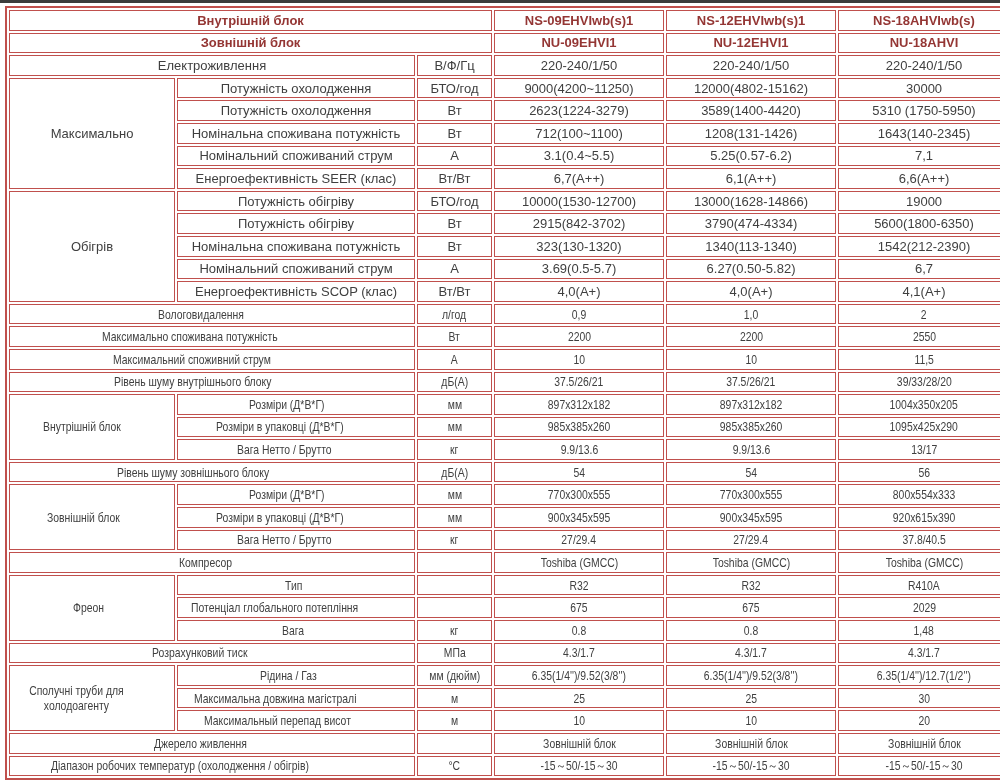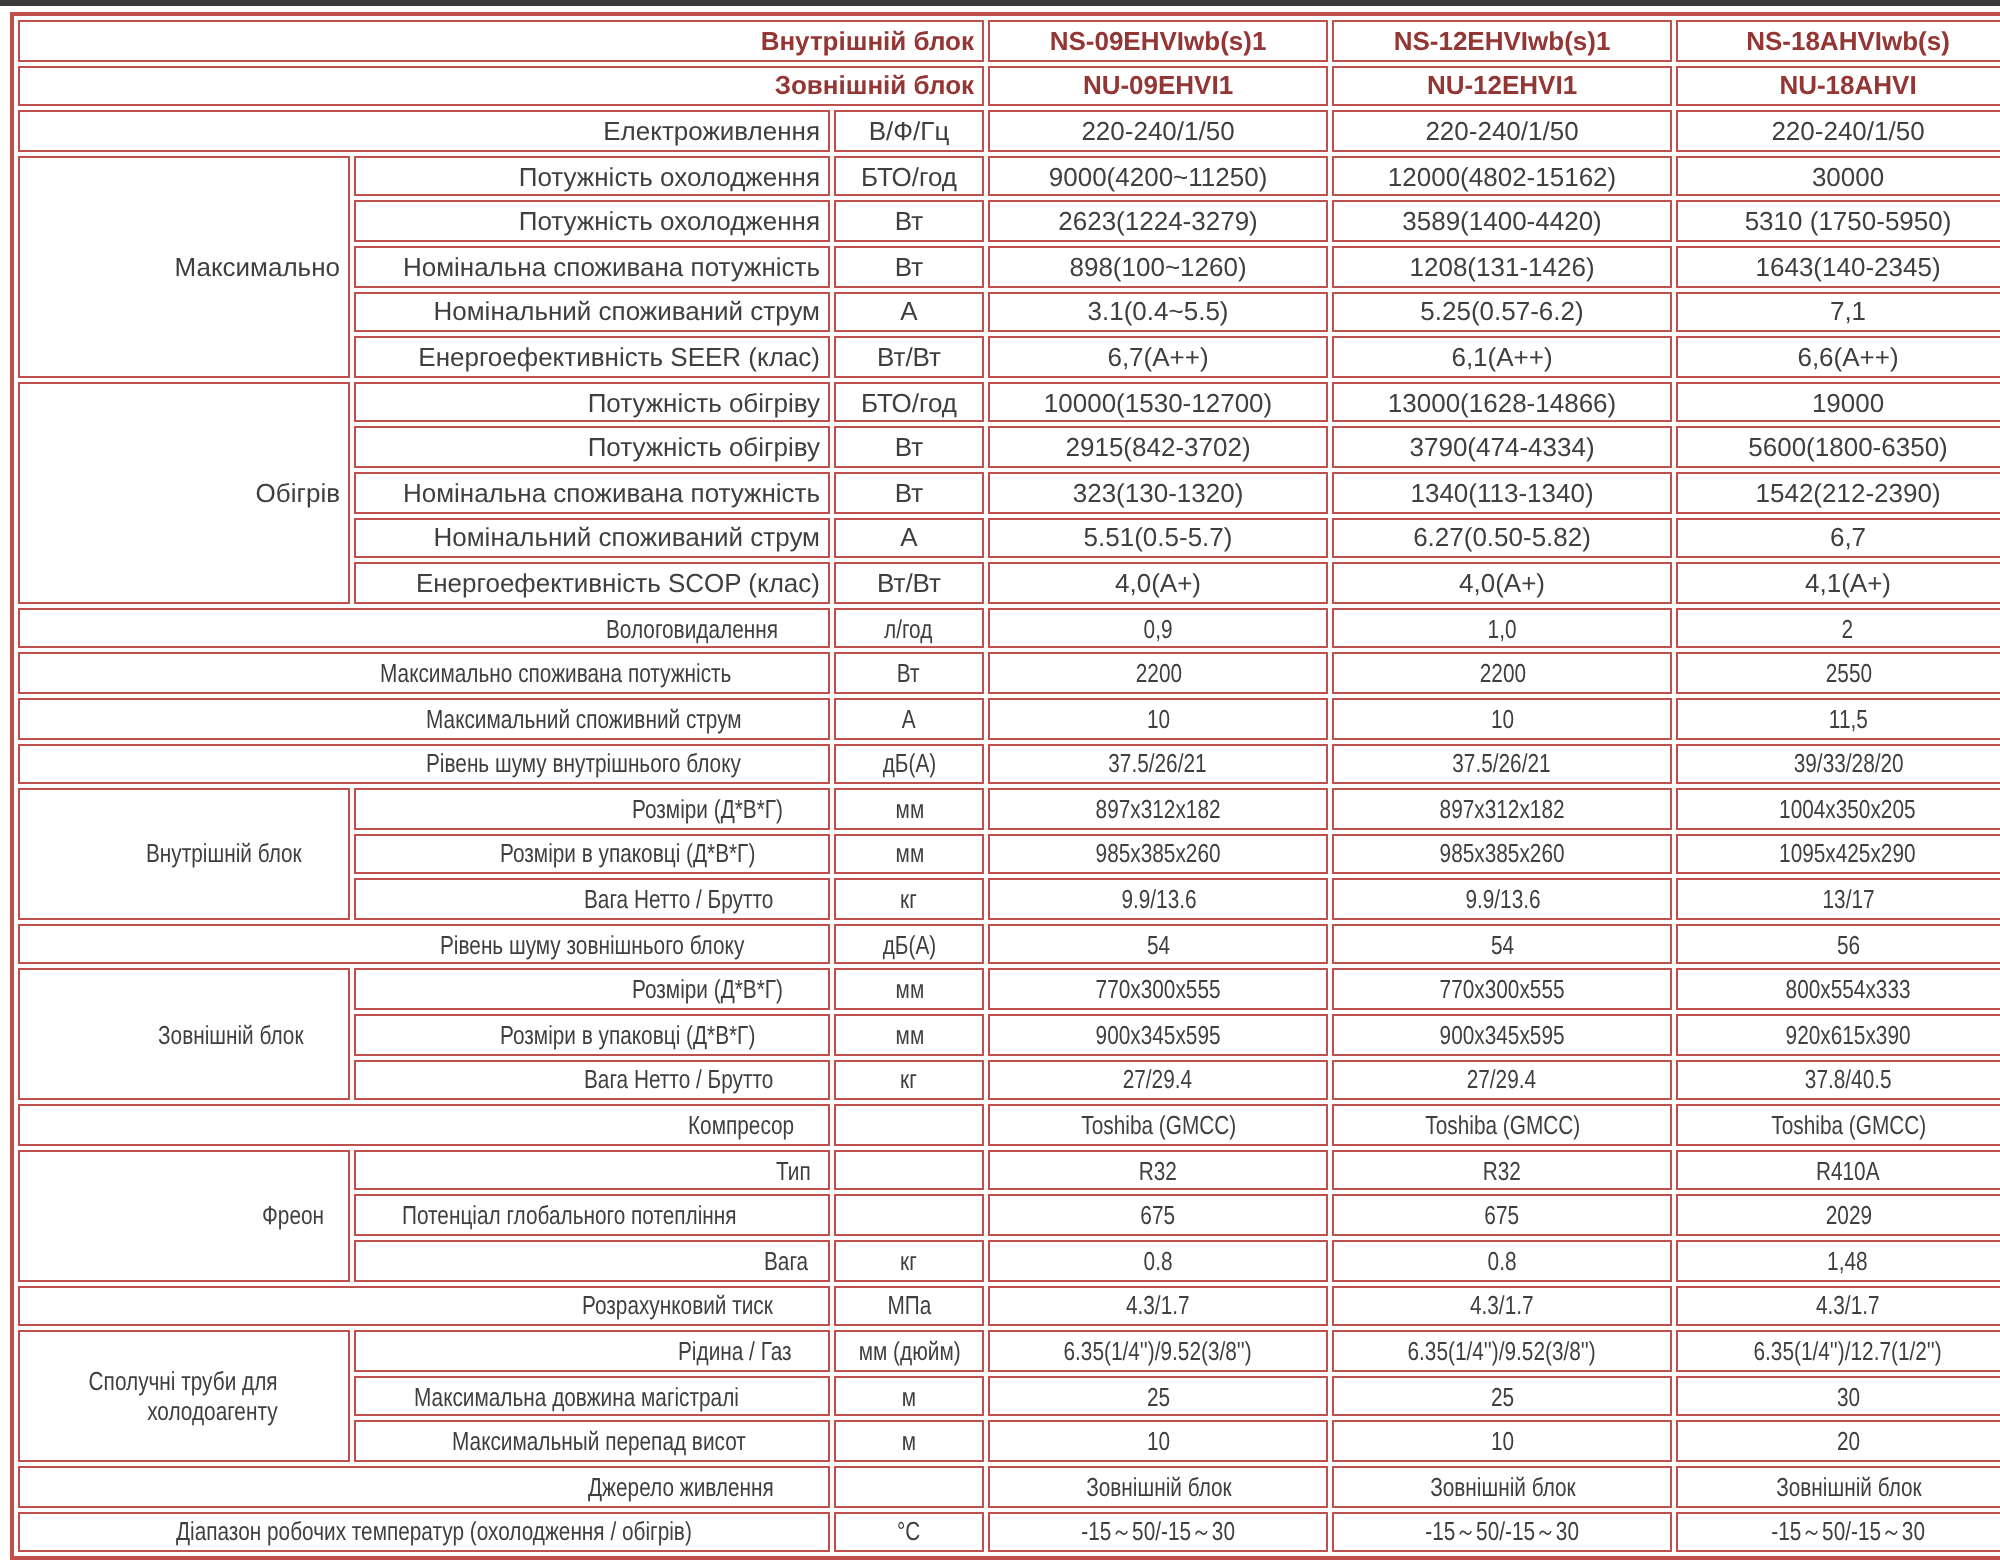--- a/index.html
+++ b/index.html
@@ -27,21 +27,21 @@
   td{
     border:1.4px solid var(--border);
     box-sizing:border-box;
     height:20.6px;
     font-size:13px;
     line-height:15px;
     overflow:hidden;
     vertical-align:middle;
     padding:0;
   }
-  td.grp, td.lbl{text-align:right;padding:0 4px;}
+  td.grp, td.lbl{text-align:center;padding:0 4px;}
   td.unit, td.val{text-align:center;padding:0 2px;}
   td.b{color:var(--maroon);font-weight:bold;}
   td span{display:inline-block;max-width:100%;}
   
   tr.cond td span{transform:scaleX(0.8);transform-origin:center center;}
   tr.cond td.grp span, tr.cond td.lbl span{transform-origin:left center;}
 </style>
 </head>
 <body>
 
@@ -88,21 +88,21 @@
         <tr>
           <td class="lbl"><span>Потужність охолодження</span></td>
           <td class="unit"><span>Вт</span></td>
           <td class="val"><span>2623(1224-3279)</span></td>
           <td class="val"><span>3589(1400-4420)</span></td>
           <td class="val"><span>5310 (1750-5950)</span></td>
         </tr>
         <tr>
           <td class="lbl"><span>Номінальна споживана потужність</span></td>
           <td class="unit"><span>Вт</span></td>
-          <td class="val"><span>898(100~1260)</span></td>
+          <td class="val"><span>712(100~1100)</span></td>
           <td class="val"><span>1208(131-1426)</span></td>
           <td class="val"><span>1643(140-2345)</span></td>
         </tr>
         <tr>
           <td class="lbl"><span>Номінальний споживаний струм</span></td>
           <td class="unit"><span>А</span></td>
           <td class="val"><span>3.1(0.4~5.5)</span></td>
           <td class="val"><span>5.25(0.57-6.2)</span></td>
           <td class="val"><span>7,1</span></td>
         </tr>
@@ -131,21 +131,21 @@
         <tr>
           <td class="lbl"><span>Номінальна споживана потужність</span></td>
           <td class="unit"><span>Вт</span></td>
           <td class="val"><span>323(130-1320)</span></td>
           <td class="val"><span>1340(113-1340)</span></td>
           <td class="val"><span>1542(212-2390)</span></td>
         </tr>
         <tr>
           <td class="lbl"><span>Номінальний споживаний струм</span></td>
           <td class="unit"><span>А</span></td>
-          <td class="val"><span>5.51(0.5-5.7)</span></td>
+          <td class="val"><span>3.69(0.5-5.7)</span></td>
           <td class="val"><span>6.27(0.50-5.82)</span></td>
           <td class="val"><span>6,7</span></td>
         </tr>
         <tr>
           <td class="lbl"><span>Енергоефективність SCOP (клас)</span></td>
           <td class="unit"><span>Вт/Вт</span></td>
           <td class="val"><span>4,0(A+)</span></td>
           <td class="val"><span>4,0(A+)</span></td>
           <td class="val"><span>4,1(A+)</span></td>
         </tr>

